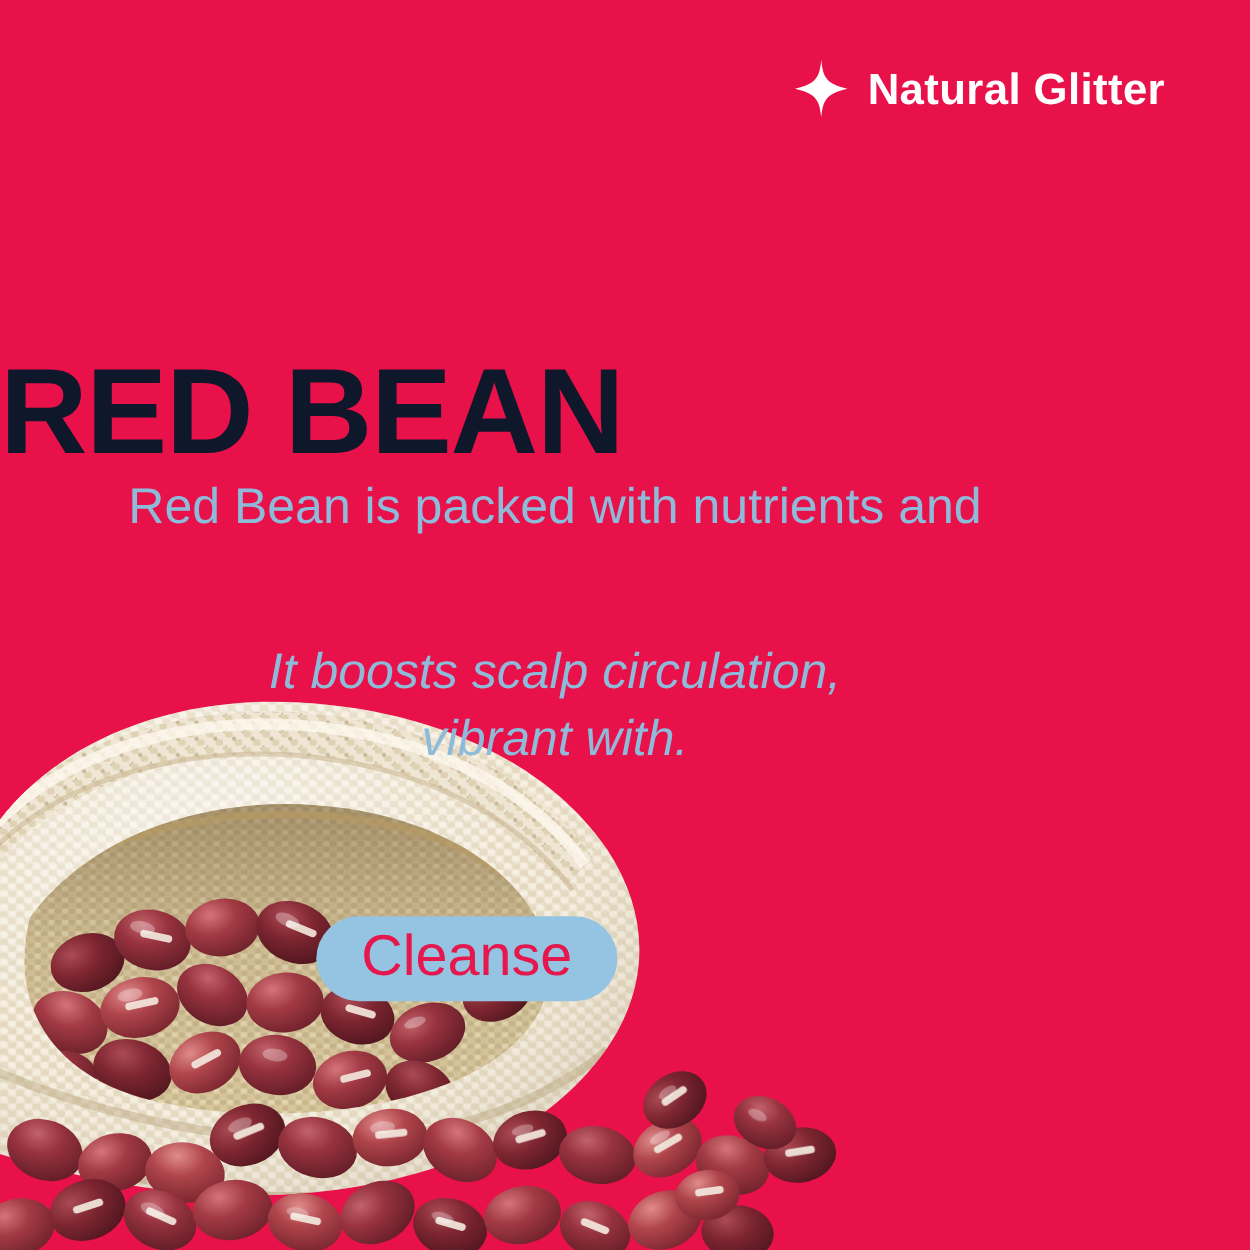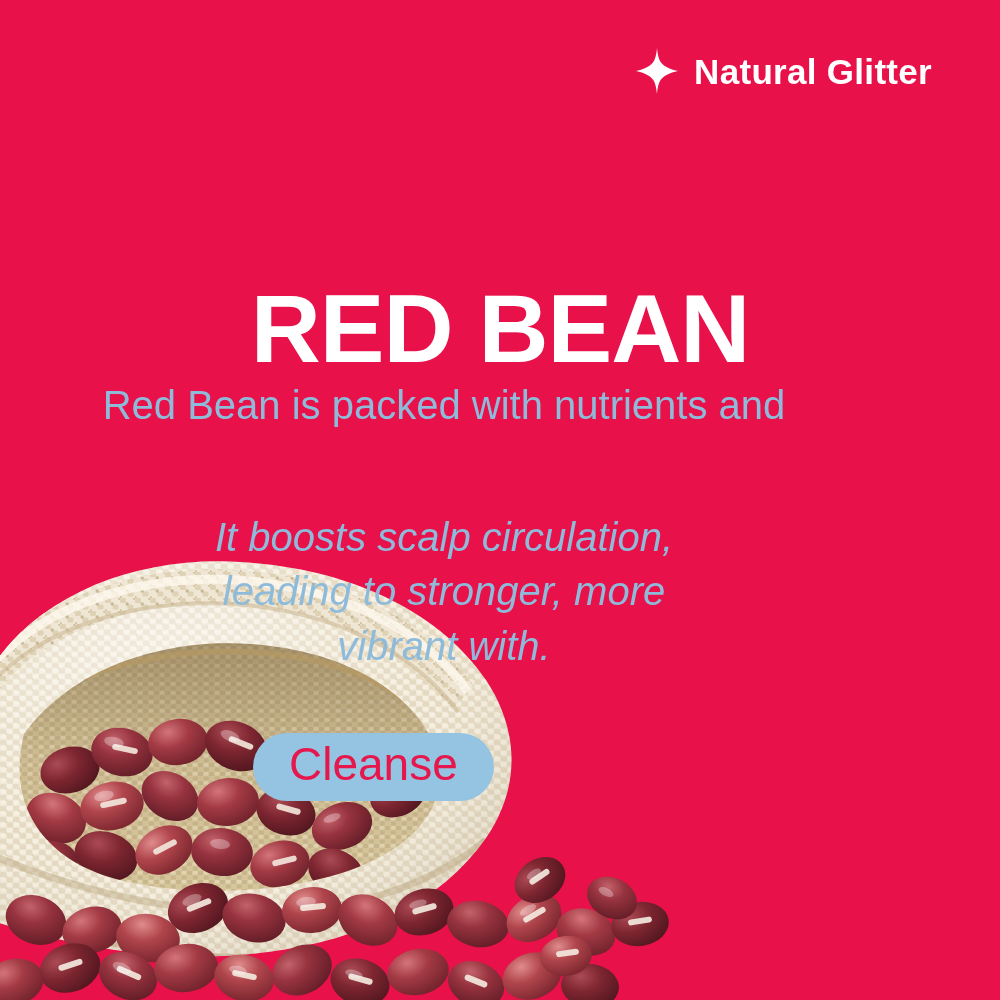--- a/index.html
+++ b/index.html
@@ -47,22 +47,21 @@
     line-height: 1;
     white-space: nowrap;
   }
 
   
   .headline {
     position: absolute;
     top: 213px;
     left: 0;
     width: 1000px;
-    text-align: center;
-    color: #ffffff;
+    color: #0f172a;
     font-size: 97px;
     font-weight: bold;
     letter-spacing: -1px;
     line-height: 1.05;
     z-index: 40;
   }
 
   
   .copy {
     position: absolute;
@@ -131,21 +130,20 @@
   </div>
 
   <h1 class="headline">RED BEAN</h1>
 
   <div class="copy copy-1">
     <span class="copy-line">Red Bean is packed with nutrients and</span>
   </div>
 
   <div class="copy copy-2">
     <span class="copy-line">It boosts scalp circulation,</span>
-    <span class="copy-line">leading to stronger, more</span>
     <span class="copy-line">vibrant with.</span>
   </div>
 
   <div class="badges">
     <span class="badge">Cleanse</span>
   </div>
 
   <div class="photo">
     <svg viewBox="0 0 700 480" xmlns="http://www.w3.org/2000/svg" aria-hidden="true">
       <defs>

